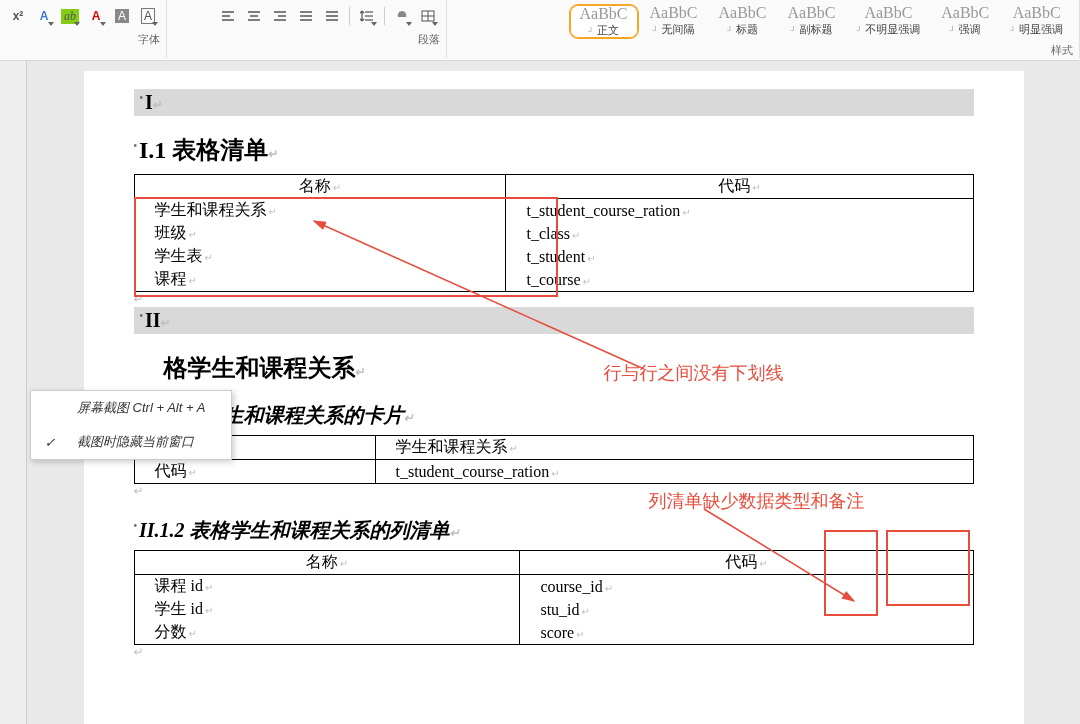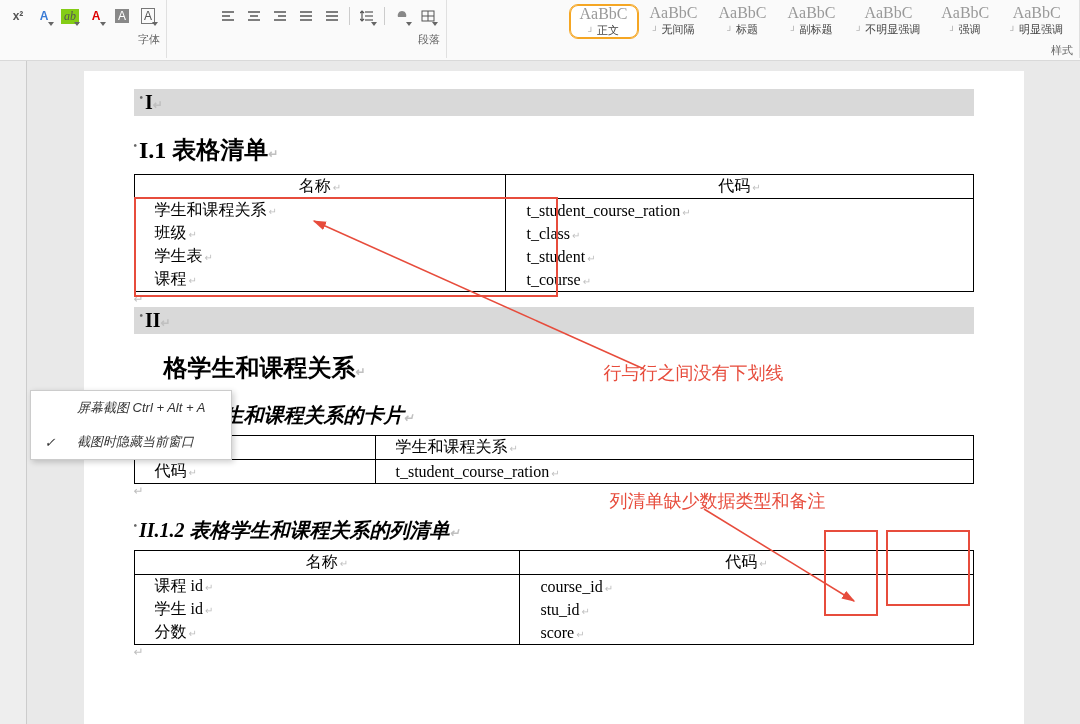--- a/index.html
+++ b/index.html
@@ -268,21 +268,21 @@
           </tbody>
             </table>
 
           <div class="anno-box" style="left:690px;top:-20px;width:50px;height:82px"></div>
           <div class="anno-box" style="left:752px;top:-20px;width:80px;height:72px"></div>
         </div>
         <div class="para-ret">↵</div>
 
         
         <div class="anno-text" style="left:520px;top:290px">行与行之间没有下划线</div>
-        <div class="anno-text" style="left:526px;top:418px">列清单缺少数据类型和备注</div>
+        <div class="anno-text" style="left:565px;top:418px">列清单缺少数据类型和备注</div>
 
         
         <svg class="arrow" style="left:220px;top:140px" width="360" height="170">
           <defs>
               <marker id="ah1" markerWidth="10" markerHeight="10" refX="8" refY="3" orient="auto">
                 <path d="M0,0 L0,6 L9,3 z" fill="#e74c3c"></path>
               </marker>
             </defs>
           <line x1="340" y1="158" x2="10" y2="10" stroke="#e74c3c" stroke-width="1.5" marker-end="url(#ah1)"></line>
         </svg>

